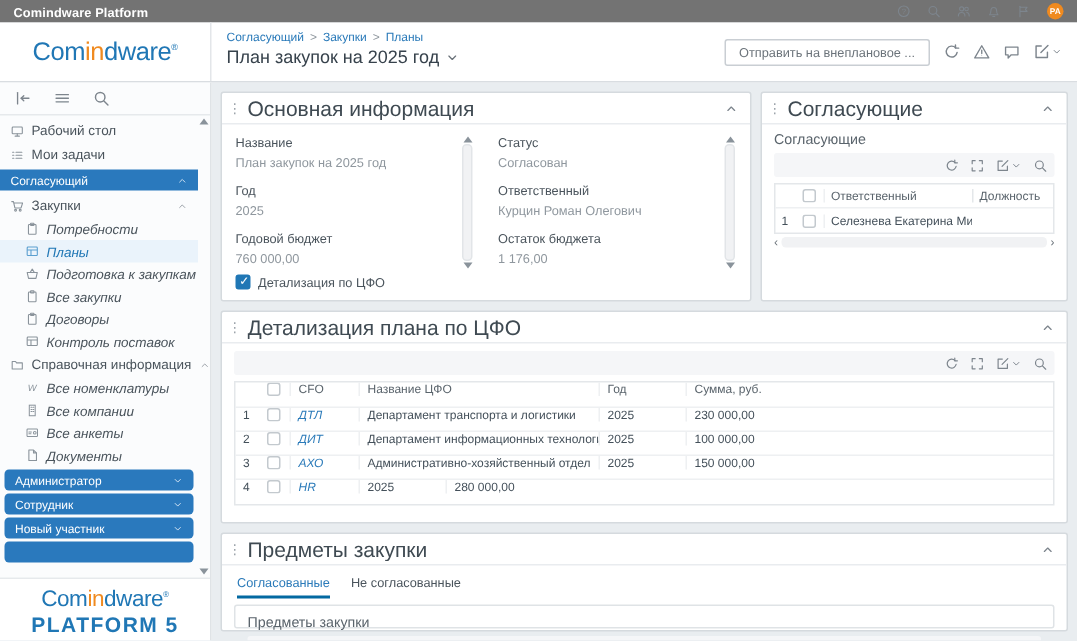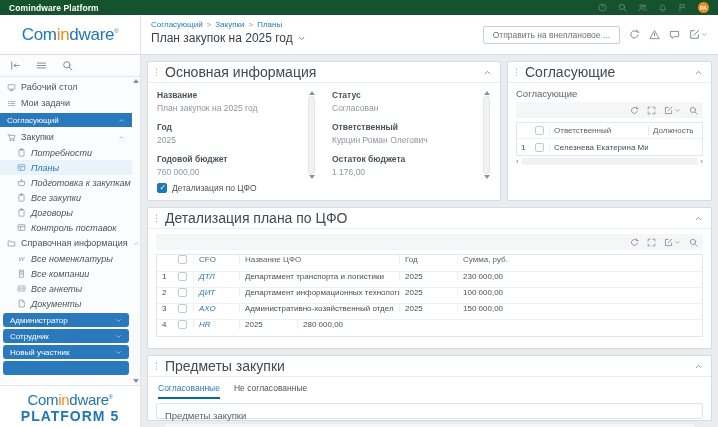--- a/index.html
+++ b/index.html
@@ -3,21 +3,21 @@
 <meta charset="utf-8">
 <style>
   * { box-sizing:border-box; margin:0; padding:0; }
   html,body { width:718px; height:427px; overflow:hidden; }
   body { font-family:"Liberation Sans",sans-serif; font-size:9px; color:#44505a; background:#e9edf0; }
   .ic { width:11px; height:11px; display:block; }
   .ic.sm { width:9px; height:9px; }
   .ic.xs { width:7px; height:7px; }
 
   
-  .topbar { height:15px; background:#14532d; color:#fff; display:flex; align-items:center; padding:0 9px; }
+  .topbar { height:15px; background:#737373; color:#fff; display:flex; align-items:center; padding:0 9px; }
   .topbar-title { font-size:8.5px; font-weight:bold; letter-spacing:.1px; }
   .topbar-icons { margin-left:auto; display:flex; align-items:center; gap:11px; color:#fff; }
   .avatar { width:11px; height:11px; border-radius:50%; background:#f08a1f; color:#fff; font-size:5.5px; font-weight:bold;
             display:flex; align-items:center; justify-content:center; }
 
   
   .header { height:40px; background:#fff; border-bottom:1px solid #d9dde1; display:flex; align-items:stretch; }
   .header-logo { width:141px; border-right:1px solid #e3e6e9; display:flex; align-items:center; justify-content:center; }
   .brand { font-size:17px; letter-spacing:-.3px; color:#2077b5; }
   .brand .org { color:#f08a1f; }
@@ -66,21 +66,21 @@
   .panel-header { display:flex; align-items:center; gap:4px; height:21px; padding:0 8px 0 4px; border-bottom:1px solid #e9eCef; flex:none; }
   .drag-dots { color:#9aa1a8; font-size:9px; line-height:1; cursor:grab; }
   .panel-title { font-size:14px; color:#3f4a52; white-space:nowrap; overflow:hidden; text-overflow:ellipsis; }
   .panel-collapse { margin-left:auto; color:#7d858d; display:flex; cursor:pointer; }
 
   
   .p-maininfo { width:354px; flex:none; }
   .mi-body { flex:1; display:flex; gap:16px; padding:7px 9px 0; min-height:0; }
   .mi-col { flex:1; position:relative; padding-right:14px; min-width:0; }
   .field { margin-bottom:9px; }
-  .field-label { font-weight:bold; font-size:8.5px; color:#4a545c; margin-bottom:3px; }
+  .field-label { font-weight:normal; font-size:8.5px; color:#4a545c; margin-bottom:3px; }
   .field-value { font-size:8.5px; color:#8f979e; white-space:nowrap; overflow:hidden; text-overflow:ellipsis; }
   .vscroll { position:absolute; right:0; top:1px; bottom:1px; width:9px; display:flex; flex-direction:column; align-items:center; gap:1px; }
   .vscroll .track { flex:1; width:7px; background:#f1f2f4; border:1px solid #e2e5e8; border-radius:3px; padding:1px; }
   .vscroll .thumb { width:100%; height:96%; background:#d4d8db; border-radius:3px; }
   .checkbox-row { display:flex; align-items:flex-start; gap:5px; padding:3px 9px 7px; flex:none; }
   .cb { width:10px; height:10px; border-radius:2px; border:1px solid #c3c9ce; background:#fff; flex:none; cursor:pointer; }
   .cb.checked { background:#2077b5; border-color:#2077b5; position:relative; }
   .cb.checked::after { content:"✓"; position:absolute; left:1.5px; top:-1.5px; color:#fff; font-size:8px; }
   .cb.small { width:9px; height:9px; }
   .checkbox-label { font-size:8.5px; color:#4a545c; }

